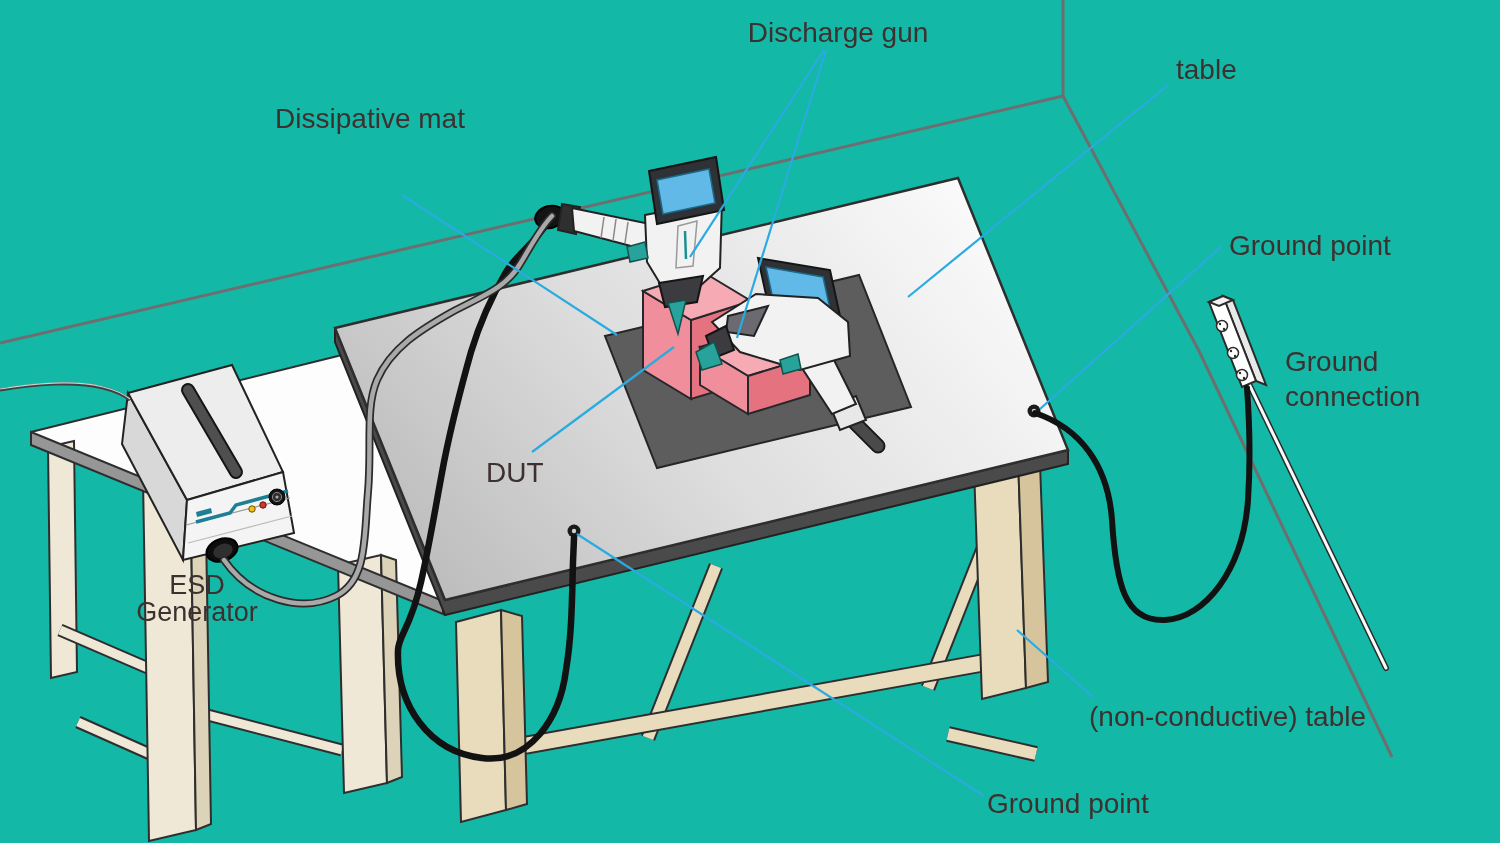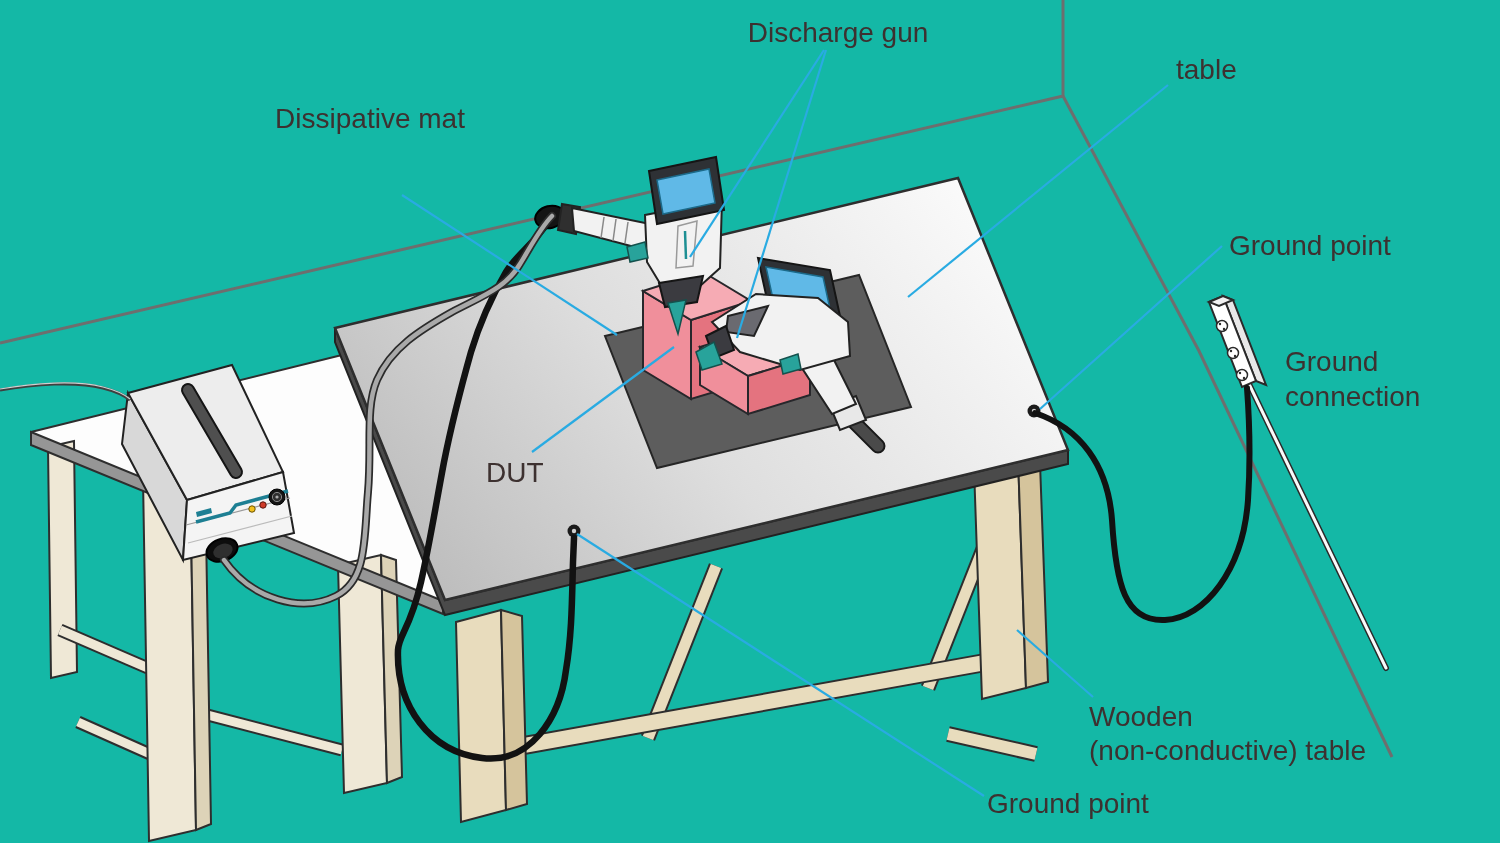--- a/index.html
+++ b/index.html
@@ -201,20 +201,23 @@
     <span>Ground</span>
     <span>connection</span>
   </div>
 
   <div class="lbl center" style="left:220px;top:101px;width:300px;">
     <span>Dissipative mat</span>
   </div>
 
   <div class="lbl" style="left:486px;top:455px;font-size:28px;">DUT</div>
 
+  <div class="lbl center" style="left:97px;top:572px;width:200px;font-size:27px;line-height:27px;">
+    <span>ESD</span>
+    <span>Generator</span>
+  </div>
 
   <div class="lbl" style="left:1089px;top:700px;line-height:34px;">
-    <span>Wooden</span>
     <span>(non-conductive) table</span>
   </div>
 
   <div class="lbl" style="left:987px;top:786px;">Ground point</div>
 </div>
 
 </body></html>

